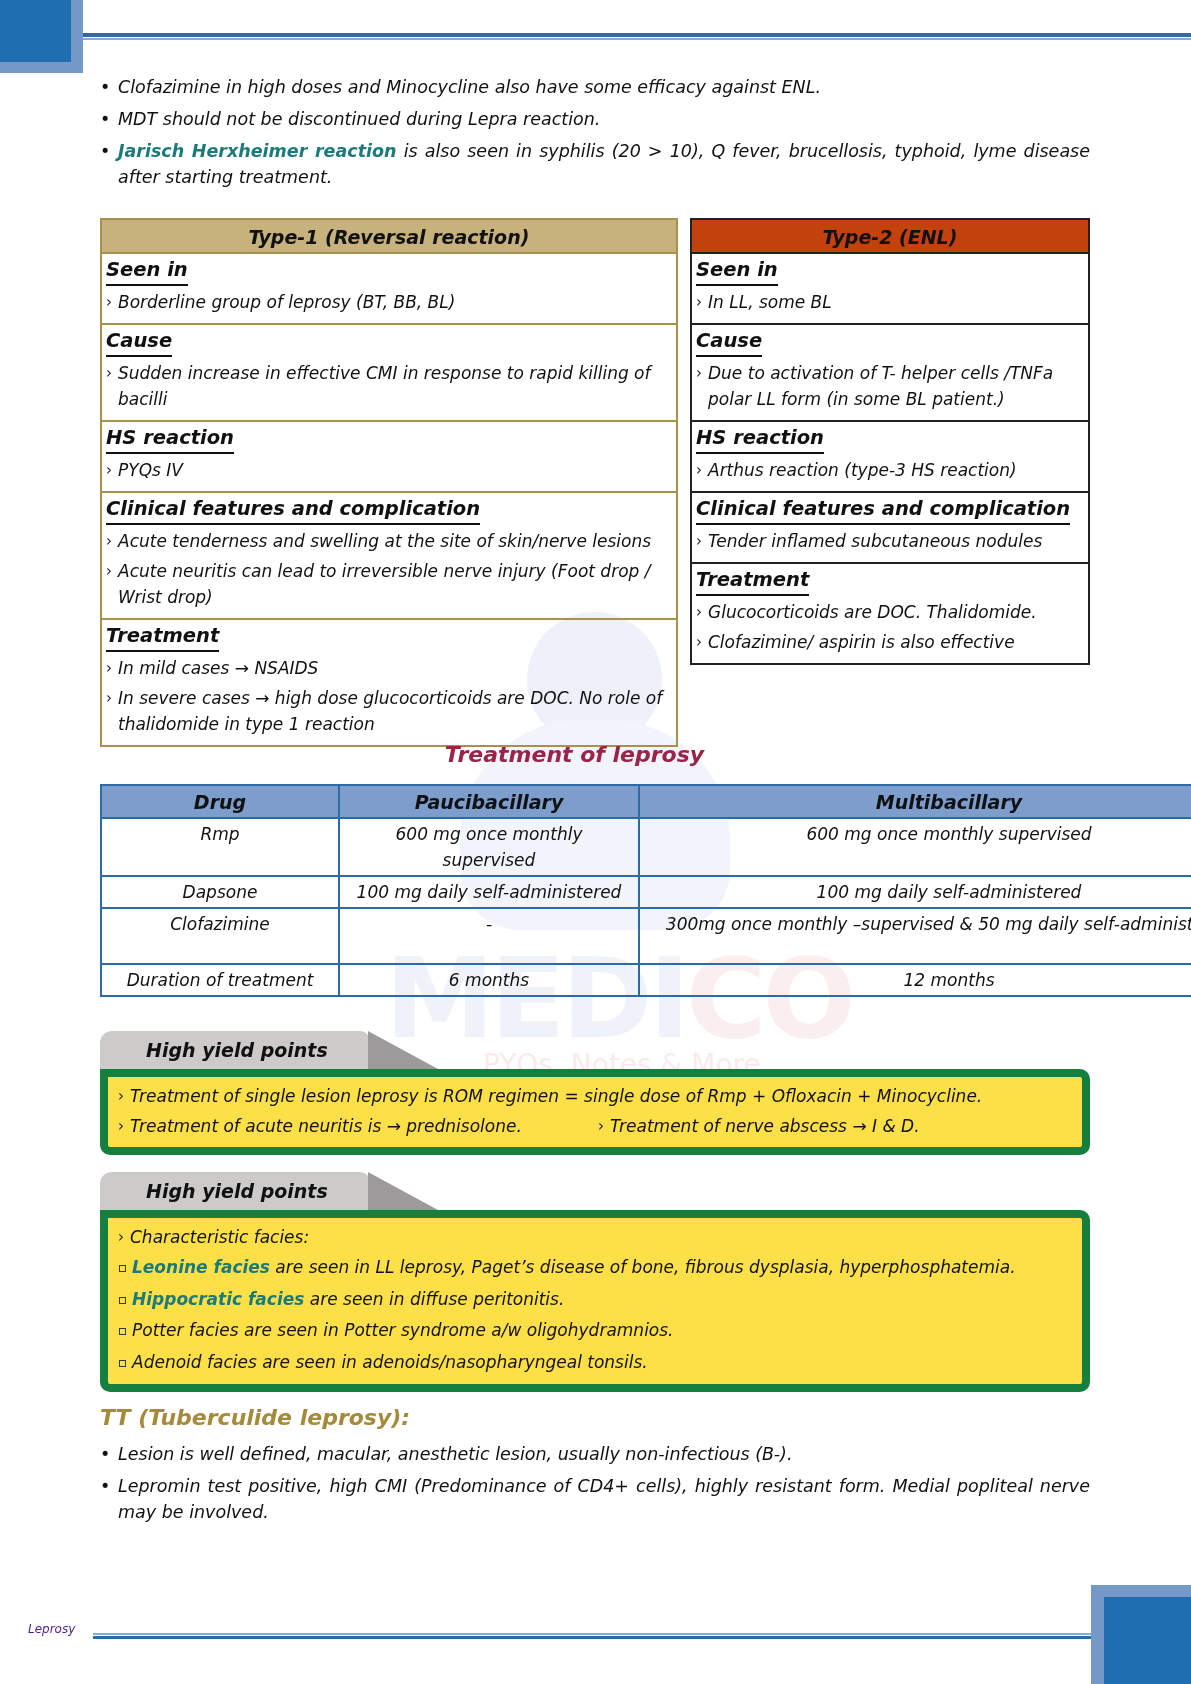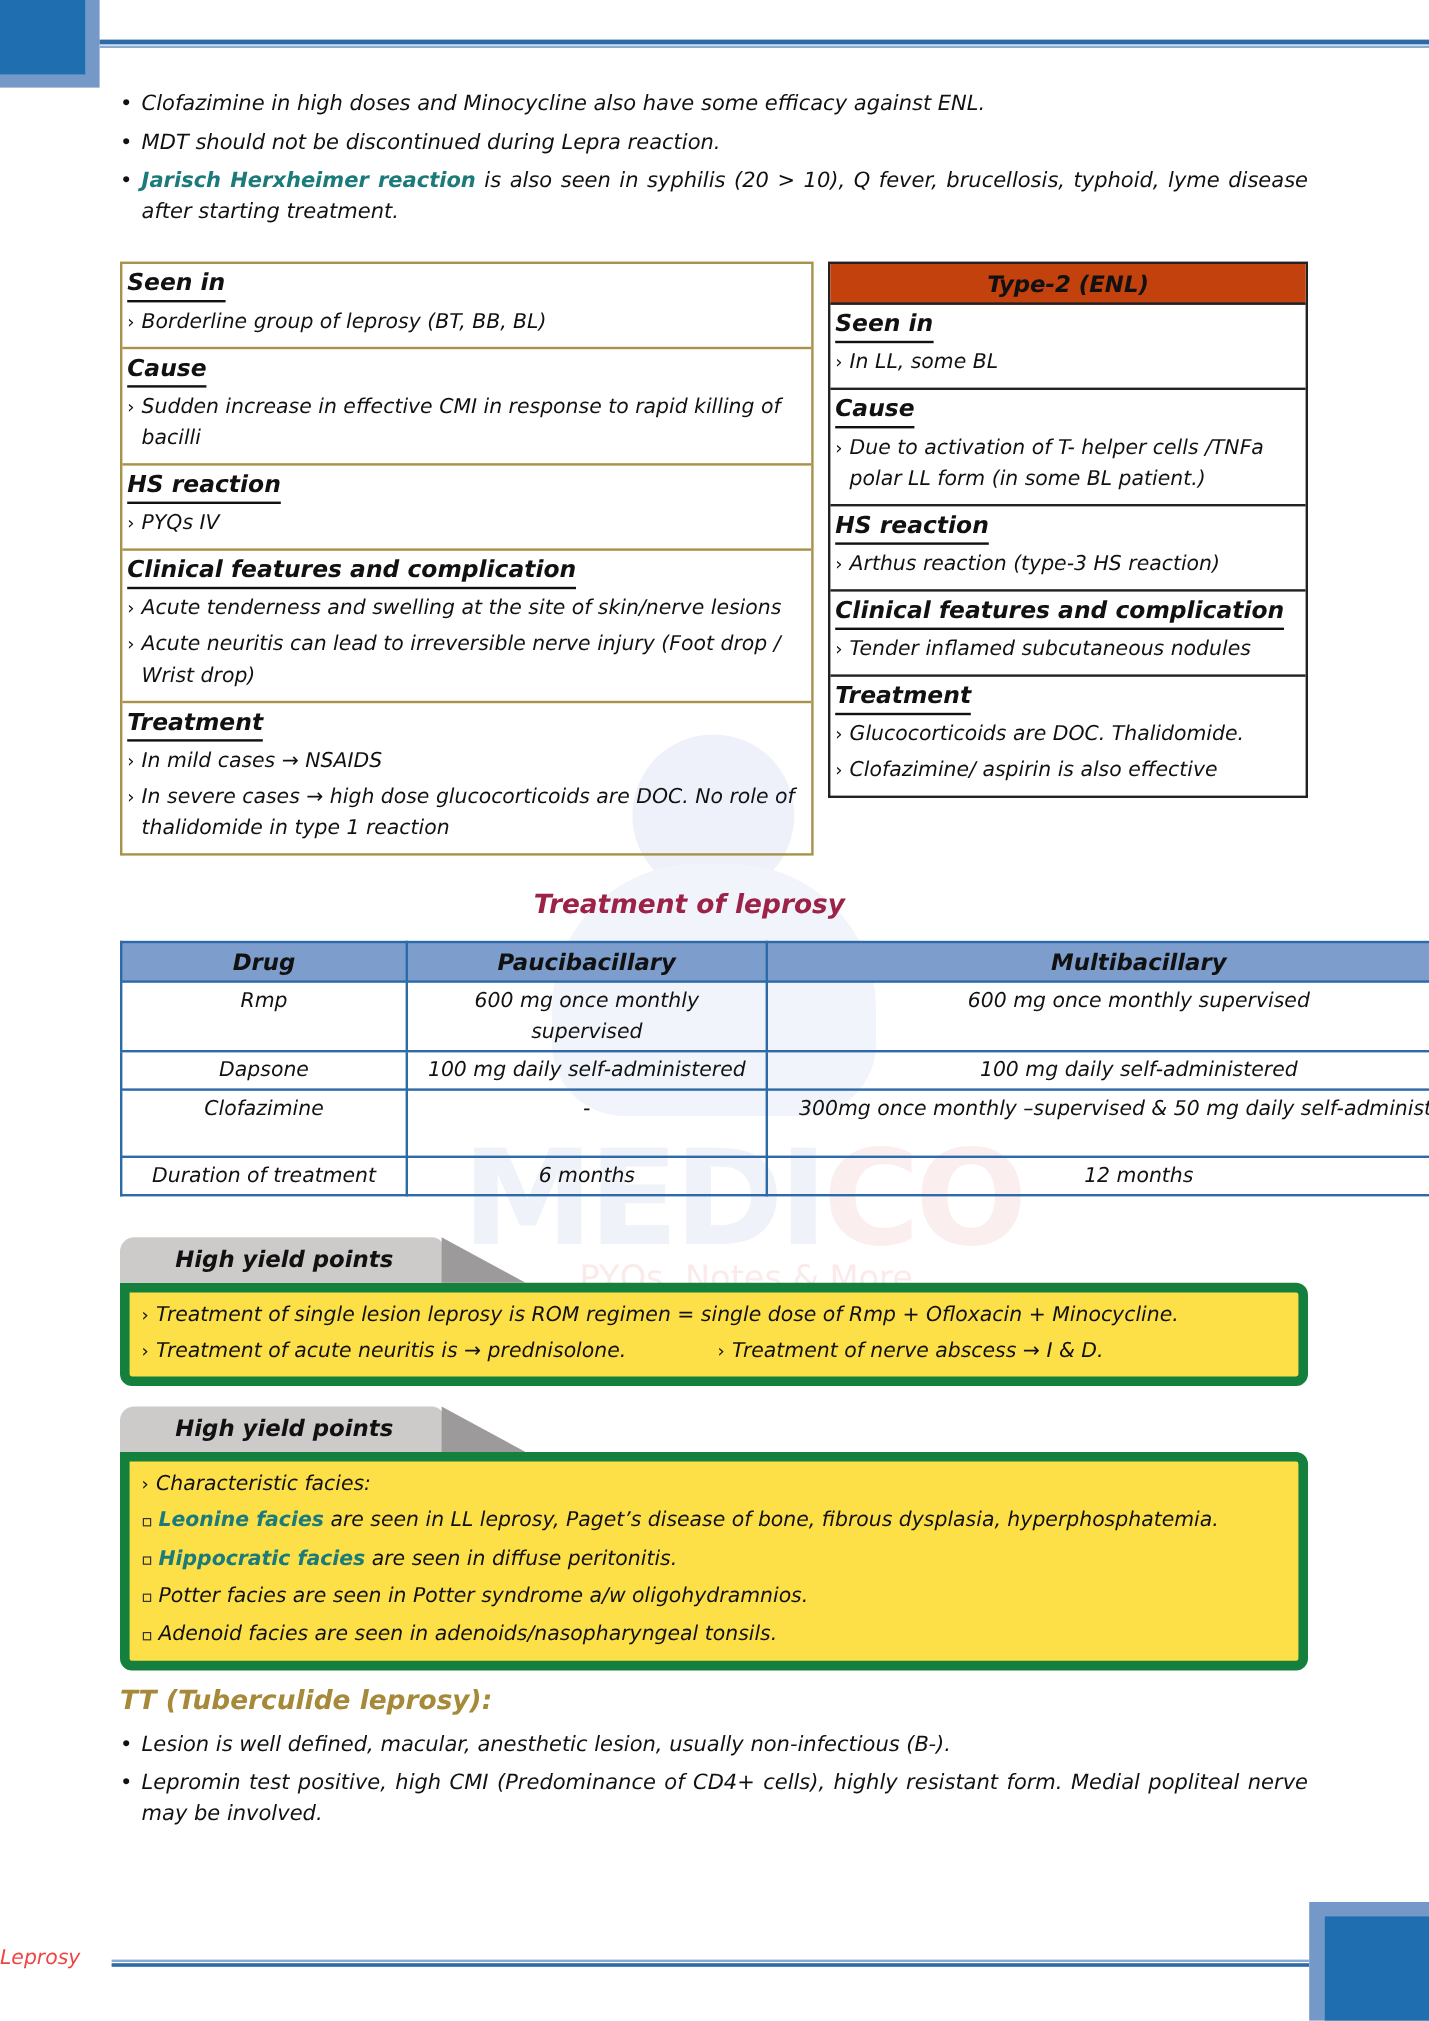--- a/index.html
+++ b/index.html
@@ -6,21 +6,21 @@
   html, body { width: 1191px; height: 1684px; background: #ffffff; overflow: hidden; }
   body { position: relative; font-family: "DejaVu Sans", sans-serif; color: #111; font-style: italic; }
 
   
   .hdr-sq-outer { position: absolute; left: 0; top: 0; width: 83px; height: 73px; background: #7499c9; }
   .hdr-sq-inner { position: absolute; left: 0; top: 0; width: 71px; height: 62px; background: #1f6fb0; }
   .hdr-line1 { position: absolute; left: 83px; right: 0; top: 33px; height: 4px; background: #2c6aa8; }
   .hdr-line2 { position: absolute; left: 83px; right: 0; top: 38px; height: 2px; background: #8aaad0; }
 
   
-  .ftr-label { position: absolute; left: 0; top: 1622px; font-size: 17px; color: #ef4444; font-style: italic; }
+  .ftr-label { position: absolute; left: 28px; top: 1622px; font-size: 12px; color: #4c1d95; font-style: italic; }
   .ftr-line1 { position: absolute; left: 93px; right: 100px; top: 1633px; height: 2px; background: #8aaad0; }
   .ftr-line2 { position: absolute; left: 93px; right: 100px; top: 1636px; height: 3px; background: #2c6aa8; }
   .ftr-sq-outer { position: absolute; left: 1091px; top: 1585px; width: 100px; height: 99px; background: #7499c9; }
   .ftr-sq-inner { position: absolute; left: 1104px; top: 1597px; width: 87px; height: 87px; background: #1f6fb0; }
 
   
   .wm-circle { position: absolute; left: 527px; top: 612px; width: 135px; height: 135px; border-radius: 50%; background: #eef1fa; z-index: 0; }
   .wm-body { position: absolute; left: 460px; top: 720px; width: 270px; height: 210px; border-radius: 120px 120px 60px 60px; background: #f2f4fb; z-index: 0; }
   .wm-text { position: absolute; left: 385px; top: 935px; font-size: 110px; font-weight: bold; font-style: normal; color: #f0f2fa; letter-spacing: -4px; z-index: 0; }
   .wm-text .co { color: #fbeeee; }
@@ -86,20 +86,21 @@
 
 <div class="content">
 
   <ul class="bullets" style="top:74px;">
     <li><span>Clofazimine in high doses and Minocycline also have some efficacy against ENL.</span></li>
     <li><span>MDT should not be discontinued during Lepra reaction.</span></li>
     <li><span class="teal">Jarisch Herxheimer reaction</span><span> is also seen in syphilis (20 &gt; 10), Q fever, brucellosis, typhoid, lyme disease after starting treatment.</span></li>
   </ul>
 
   <div class="rtable t1">
+    <div class="head">Type-1 (Reversal reaction)</div>
     <div class="rsec">
       <div class="rsec-title">Seen in</div>
       <div class="rsec-item">Borderline group of leprosy (BT, BB, BL)</div>
     </div>
     <div class="rsec">
       <div class="rsec-title">Cause</div>
       <div class="rsec-item">Sudden increase in effective CMI in response to rapid killing of bacilli</div>
     </div>
     <div class="rsec">
       <div class="rsec-title">HS reaction</div>

